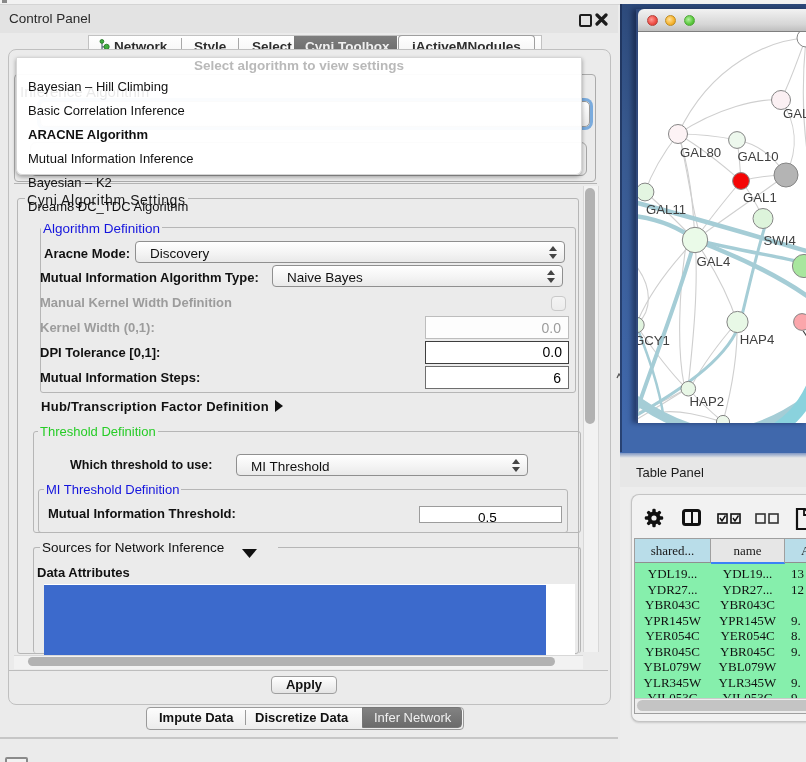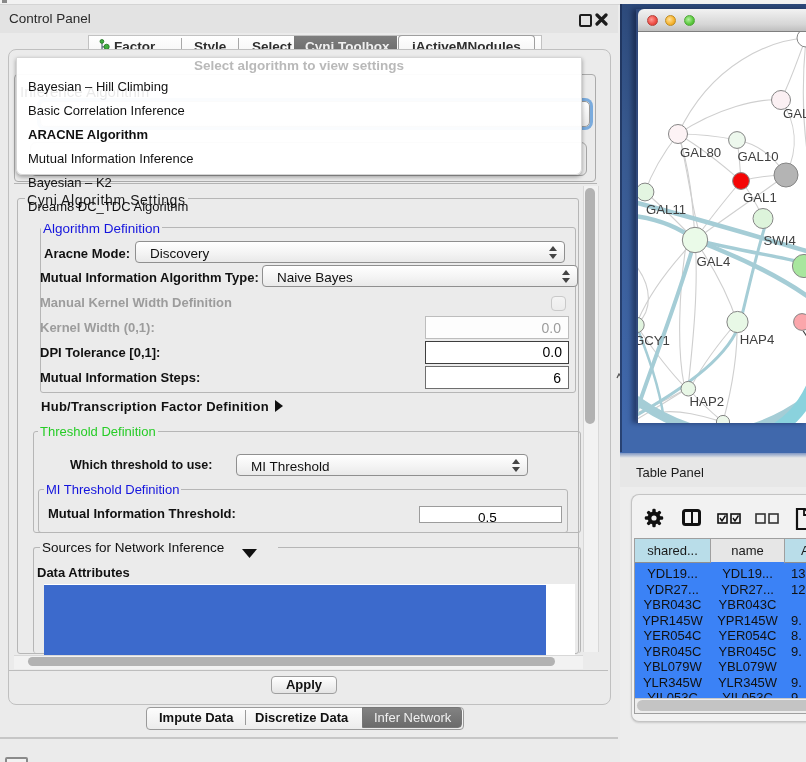--- a/index.html
+++ b/index.html
@@ -20,21 +20,21 @@
 
 <div class="abs" style="left:579px;top:14px;width:9px;height:9px;border:2px solid #1c1c1c;border-radius:2px;background:#e3e3e3;"></div>
 
 <svg class="abs" style="left:595px;top:13px;" width="13" height="13" viewBox="0 0 13 13">
  <path d="M2 2 L11 11 M11 2 L2 11" stroke="#1c1c1c" stroke-width="3.2" stroke-linecap="round"></path>
 </svg>
 
 <div class="abs" style="left:88px;top:35px;width:452px;height:23px;background:linear-gradient(#ffffff,#f3f3f3);border:1px solid #c2c2c2;border-bottom:1px solid #b5b5b5;"></div>
 <div class="abs" style="left:398px;top:35px;width:137px;height:23px;background:linear-gradient(#ffffff,#f1f1f1);border:1px solid #9f9f9f;border-bottom:none;border-radius:4px 4px 0 0;box-sizing:border-box;"></div>
 <div class="abs b" id="tabrow" style="top:39px;font-size:13.5px;color:#2e2e2e;">
-  <span class="abs" style="left:114px;top:0;">Factor</span>
+  <span class="abs" style="left:114px;top:0;">Network</span>
   <span class="abs" style="left:194px;top:0;">Style</span>
   <span class="abs" style="left:252px;top:0;text-decoration:underline;">Select</span>
   <span class="abs" style="left:412px;top:0;">jActiveMNodules</span>
 </div>
 <div class="abs" style="left:181px;top:38px;width:1px;height:15px;background:#a8a8a8;"></div>
 <div class="abs" style="left:238px;top:38px;width:1px;height:15px;background:#a8a8a8;"></div>
 <div class="abs" style="left:294px;top:36px;width:103px;height:22px;background:linear-gradient(#7e7e7e,#656565);"></div>
 <div class="abs b" style="left:305px;top:39px;font-size:13.5px;color:#f0f0f0;">Cyni Toolbox</div>
 
 <svg class="abs" style="left:97px;top:37px" width="14" height="18" viewBox="0 0 14 18">
@@ -59,21 +59,21 @@
 
 <div class="abs" style="left:40px;top:227px;width:534px;height:164px;border:1px solid #b6b6b6;border-radius:3px;"></div>
 <div class="abs" style="left:41px;top:221px;background:#ebebeb;padding:0 2px;font-size:13.5px;color:#1414dd;">Algorithm Definition</div>
 
 <div class="abs b" style="left:44px;top:246px;font-size:13px;color:#111;">Aracne Mode:</div>
 <div class="combo abs" style="left:135px;top:241px;width:430px;height:22px;">
     <span class="ctext">Discovery</span>
   </div>
 
 <div class="abs b" style="left:40px;top:270px;font-size:13px;color:#111;">Mutual Information Algorithm Type:</div>
-<div class="combo abs" style="left:262px;top:265px;width:316px;height:22px;">
+<div class="combo abs" style="left:272px;top:265px;width:291px;height:22px;">
     <span class="ctext">Naive Bayes</span>
   </div>
 
 <div class="abs b" style="left:40px;top:295px;font-size:13px;color:#9c9c9c;">Manual Kernel Width Definition</div>
 <div class="abs" style="left:551px;top:296px;width:13px;height:13px;border:1.5px solid #c9c9c9;border-radius:4px;background:linear-gradient(#f4f4f4,#ececec);"></div>
 
 <div class="abs b" style="left:40px;top:320px;font-size:13px;color:#9c9c9c;">Kernel Width (0,1):</div>
 <div class="abs" style="left:425px;top:316px;width:144px;height:23px;border:1px solid #bdbdbd;background:#fdfdfd;font-size:14px;color:#9c9c9c;text-align:right;line-height:23px;box-sizing:border-box;padding-right:7px;">0.0</div>
 
 <div class="abs b" style="left:40px;top:345px;font-size:13px;color:#111;">DPI Tolerance [0,1]:</div>
@@ -258,21 +258,21 @@
   <rect x="1" y="1" width="9" height="9"></rect>
   <rect x="14" y="1" width="9" height="9"></rect>
  </g>
 </svg>
 
 <svg class="abs" style="left:795px;top:507px" width="14" height="24" viewBox="0 0 14 24">
  <path d="M2 2 L10 2 L16 8 L16 22 L2 22 Z" fill="#f2f2f2" stroke="#111" stroke-width="2.2"></path>
  <path d="M9 2 L9 8 L16 8" fill="none" stroke="#111" stroke-width="1.8"></path>
 </svg>
 
-<div class="abs" style="left:634px;top:538px;width:172px;height:174px;background:#3b82f6;border:1px solid #9f9f9f;border-right:none;overflow:hidden;">
+<div class="abs" style="left:634px;top:538px;width:172px;height:174px;background:#86efac;border:1px solid #9f9f9f;border-right:none;overflow:hidden;font-family:Liberation Serif, serif;">
   <div style="position:absolute;left:0;top:0;width:75px;height:23px;background:#b9dde9;border-right:1px solid #9f9f9f;border-bottom:1px solid #8f8f8f;text-align:center;font-size:13px;line-height:23px;color:#1a1a1a;">shared...</div>
   <div style="position:absolute;left:76px;top:0;width:73px;height:23px;background:#e6e6e6;border-right:1px solid #9f9f9f;border-bottom:2px solid #3b82f6;text-align:center;font-size:13px;line-height:23px;color:#1a1a1a;">name</div>
   <div style="position:absolute;left:150px;top:0;width:22px;height:23px;background:#b9dde9;border-bottom:1px solid #8f8f8f;font-size:13px;line-height:23px;color:#1a1a1a;">
       <span style="position:absolute;left:16px;">A</span>
     </div>
   <div style="position:absolute;left:0;top:27px;width:75px;font-size:13px;color:#111;line-height:15.5px;text-align:center;">
     YDL19...<br>YDR27...<br>YBR043C<br>YPR145W<br>YER054C<br>YBR045C<br>YBL079W<br>YLR345W<br>YIL053C
   </div>
   <div style="position:absolute;left:76px;top:27px;width:73px;font-size:13px;color:#111;line-height:15.5px;text-align:center;">
     YDL19...<br>YDR27...<br>YBR043C<br>YPR145W<br>YER054C<br>YBR045C<br>YBL079W<br>YLR345W<br>YIL053C

